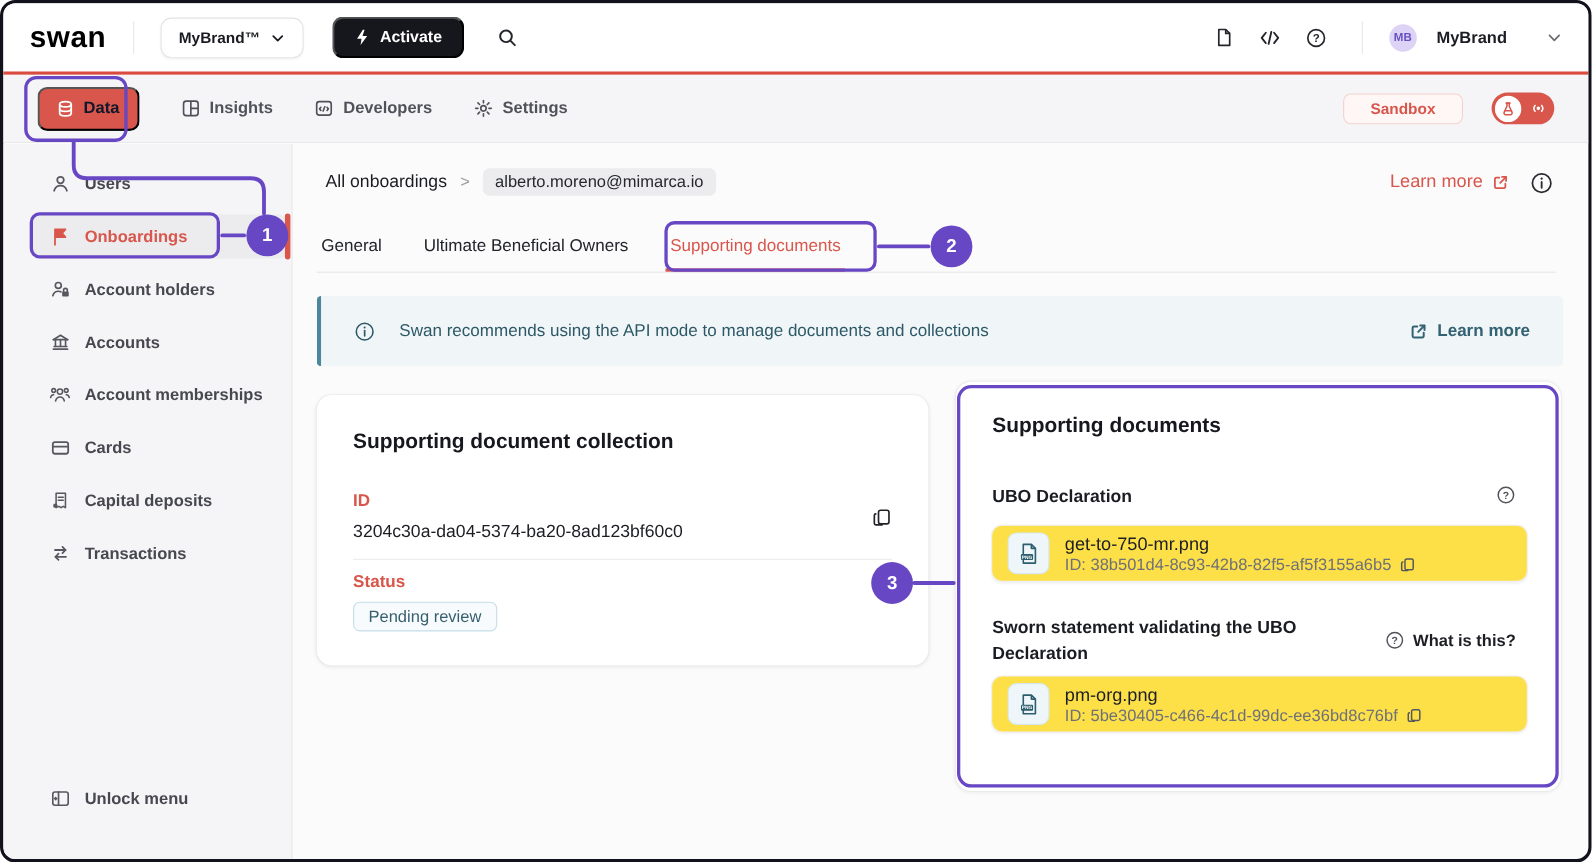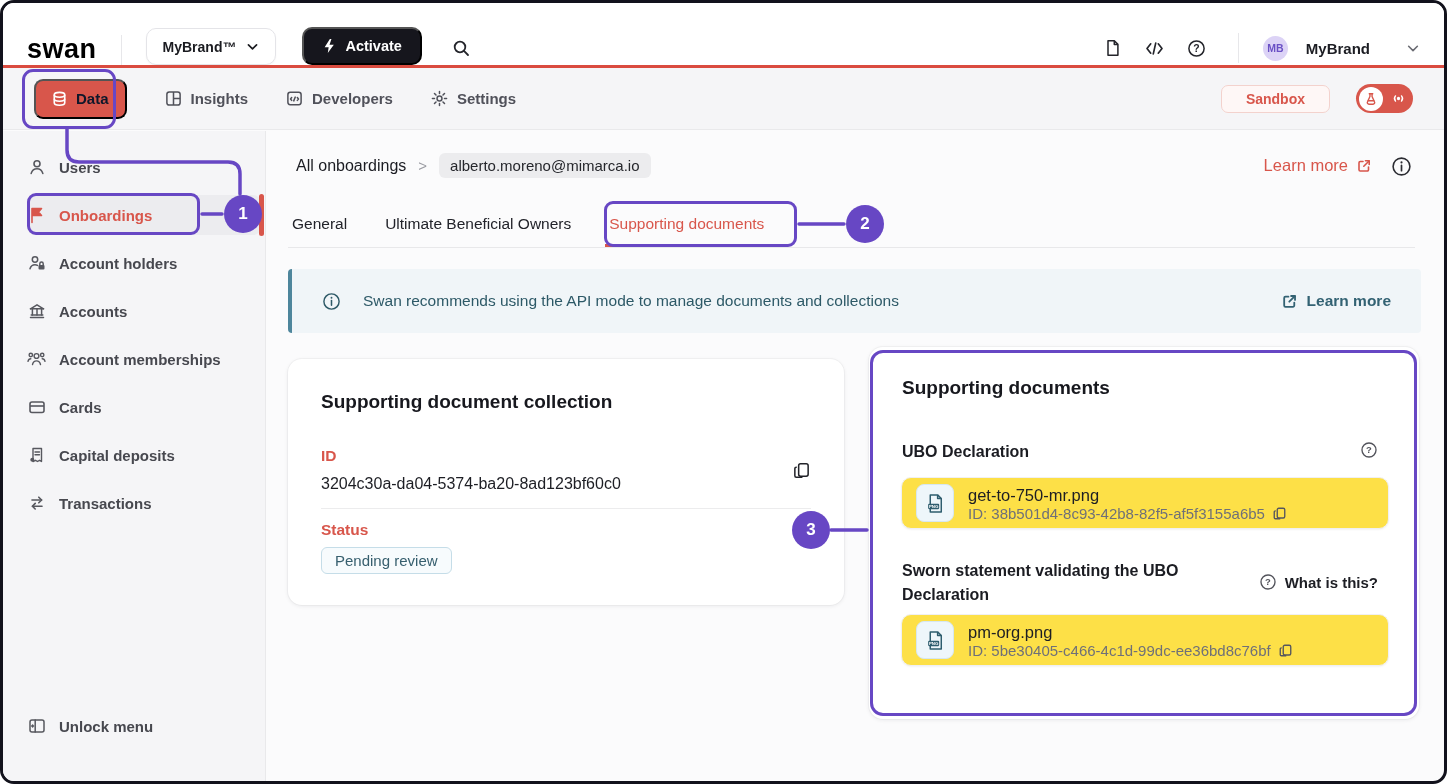--- a/index.html
+++ b/index.html
@@ -6,21 +6,21 @@
     --brand-red:#D8564B; --top-line:#DA4B3F; --purple:#6747C4;
     --banner-teal:#336273; --banner-bg:#F0F5F8; --banner-border:#4E869C;
     --ink:#1C1D23; --gray:#50515A; --side-ink:#47484F; --muted:#6F7078;
   }
   *{box-sizing:border-box;margin:0;padding:0}
   html,body{background:#fff}
   body{font-family:"Liberation Sans",sans-serif;color:var(--ink);-webkit-font-smoothing:antialiased}
   .frame{position:relative;width:1447px;height:784px;border:3px solid #12121c;border-radius:14px;overflow:hidden;background:#FBFBFC}
 
   
-  .hdr{position:absolute;left:0;top:0;right:0;height:62px;background:#fff;display:flex;align-items:flex-end;padding:0 24px}
+  .hdr{position:absolute;left:0;top:0;right:0;height:62px;background:#fff;display:flex;align-items:center;padding:0 24px}
   .logo{font-weight:800;font-size:27px;letter-spacing:.5px;color:#000}
   .vsep{width:1px;height:30px;background:#E7E7EA;margin:0 24px}
   .pillbtn{display:flex;align-items:center;gap:10px;height:37px;padding:0 16px;border:1px solid #E4E4E8;border-radius:10px;background:#fff;font-size:14px;font-weight:700;color:#1A1B20;box-shadow:0 1px 2px rgba(0,0,0,.04);cursor:pointer}
   .activate{display:flex;align-items:center;gap:9px;height:38px;padding:0 18px;margin-left:26px;border-radius:10px;background:#16161D;color:#fff;font-size:14.5px;font-weight:700;cursor:pointer}
   .iconbtn{display:flex;align-items:center;justify-content:center;width:34px;height:34px;color:#24252B;cursor:pointer}
   .hdr-right{margin-left:auto;display:flex;align-items:center;gap:8px}
   .avatar{width:25px;height:25px;border-radius:50%;background:#DCD3F6;color:#6A50C5;font-size:10.5px;font-weight:700;display:flex;align-items:center;justify-content:center}
   .acct-name{font-size:15px;font-weight:700;margin:0 4px 0 10px}
   .redline{position:absolute;left:0;top:62px;right:0;height:3px;background:var(--top-line)}
 
@@ -29,21 +29,21 @@
   .data-pill{display:flex;align-items:center;gap:9px;height:40px;padding:0 16px;border-radius:9px;background:var(--brand-red);color:#0f172a;font-size:15px;font-weight:700;cursor:pointer}
   .navitem{display:flex;align-items:center;gap:9px;color:var(--gray);font-size:15px;font-weight:700;margin-left:38px;cursor:pointer}
   .nav-right{margin-left:auto;display:flex;align-items:center;gap:26px}
   .sandbox{height:28px;display:flex;align-items:center;padding:0 24px;border:1px solid #F3D2CD;background:#FEF7F6;border-radius:7px;color:var(--brand-red);font-size:14px;font-weight:700}
   .envtoggle{position:relative;width:57px;height:29px;border-radius:15px;background:var(--brand-red);cursor:pointer}
   .envtoggle .knob{position:absolute;left:2.5px;top:2.5px;width:24px;height:24px;border-radius:50%;background:#fff;display:flex;align-items:center;justify-content:center;color:var(--brand-red)}
   .envtoggle .live{position:absolute;right:7px;top:7px;color:#fff}
 
   
   .sidebar{position:absolute;left:0;top:128px;width:263px;bottom:0;background:#F5F5F7;border-right:1px solid #E9E9EB}
-  .sitem{position:absolute;left:0;width:263px;height:40px;display:flex;align-items:center;padding-left:24px;gap:13px;font-size:15px;font-weight:700;color:var(--side-ink);cursor:pointer}
+  .sitem{position:absolute;left:0;width:263px;height:40px;display:flex;align-items:center;padding-left:42px;gap:13px;font-size:15px;font-weight:700;color:var(--side-ink);cursor:pointer}
   .sitem .sic{display:flex;width:19px;justify-content:center;color:#57585F}
   .onb-hl{position:absolute;left:24px;top:64px;width:234px;height:40px;background:#ECECEF;border-radius:8px}
   .active-bar{position:absolute;left:256px;top:63px;width:5px;height:42px;background:var(--brand-red);border-radius:3px}
   .sitem.active{color:var(--brand-red)}
   .sitem.active .sic{color:var(--brand-red)}
 
   
   .crumbs{position:absolute;left:293px;top:150px;display:flex;align-items:center;gap:12px;font-size:16px;color:#1B1C22}
   .crumb-sep{color:#9A9BA2;font-size:15px}
   .crumb-chip{background:#ECECEE;border-radius:6px;padding:4px 11px;font-size:15px;color:#26272C}

